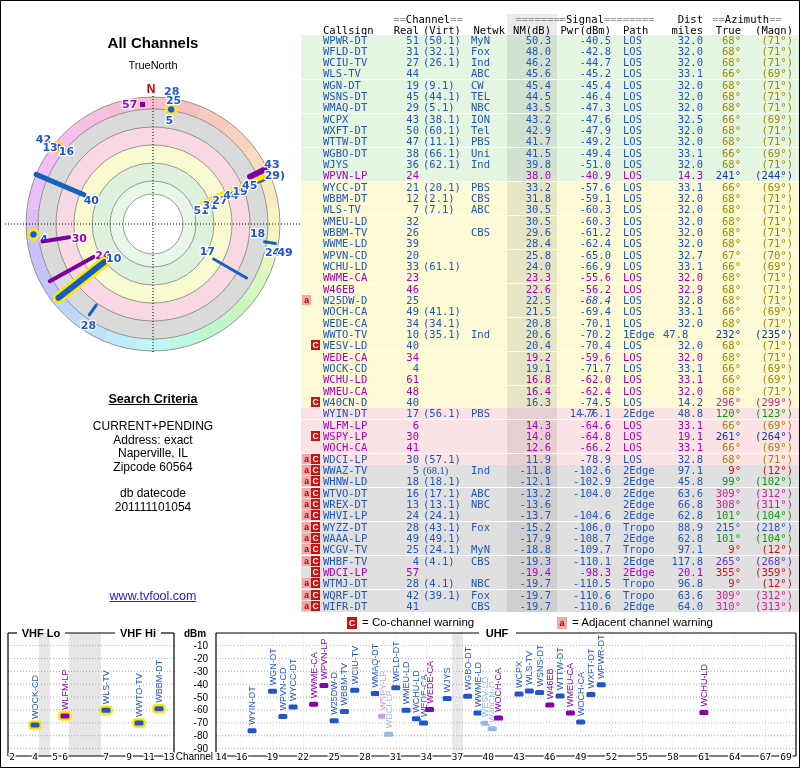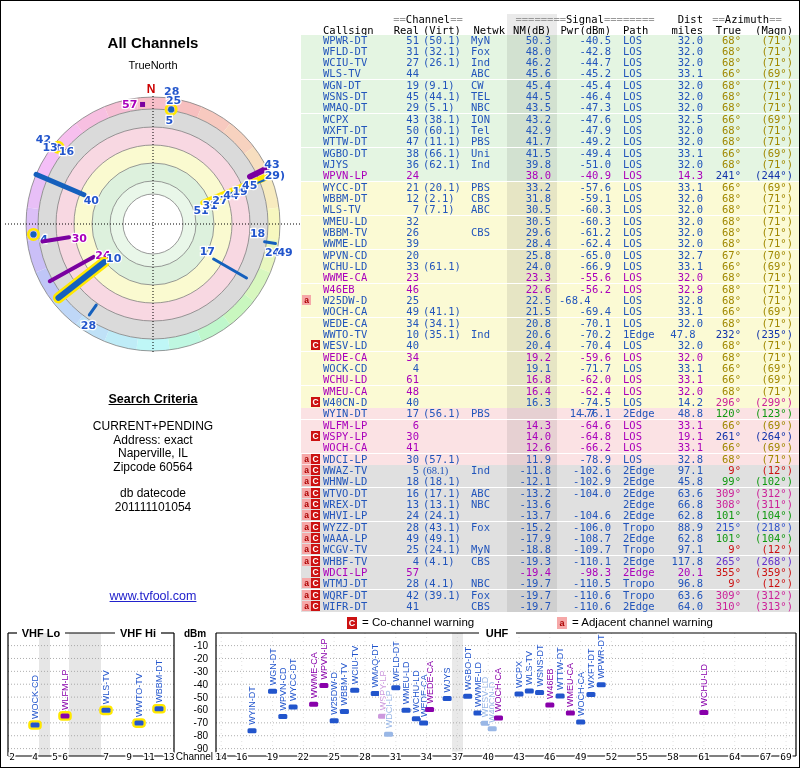--- a/index.html
+++ b/index.html
@@ -465,21 +465,21 @@
         <span class="cell" style="left: 444px; width: 48px; text-align: right; color: rgb(160, 136, 0);">(71°)</span>
       </div>
       <div class="trow bg-y" style="top: 281.09px;">
         <span class="nmstrip"></span>
         <span class="mk mka" style="left: 1px;">a</span>
         <span class="cell" style="left: 22px; width: 66px; text-align: left; color: rgb(34, 85, 187);">W25DW-D</span>
         <span class="cell" style="left: 86px; width: 32px; text-align: right; color: rgb(34, 85, 187);">25</span>
         <span class="cell" style="left: 122px; width: 46px; text-align: left; color: rgb(34, 85, 187);"></span>
         <span class="cell" style="left: 170px; width: 34px; text-align: left; color: rgb(34, 85, 187);"></span>
         <span class="cell" style="left: 206px; width: 44px; text-align: right; color: rgb(34, 85, 187);">22.5</span>
-        <span class="cell" style="left: 258px; width: 52px; text-align: left; color: rgb(34, 85, 187);">-68.4</span>
+        <span class="cell" style="left: 258px; width: 52px; text-align: right; color: rgb(34, 85, 187); font-style: italic;">-68.4</span>
         <span class="cell" style="left: 322px; width: 40px; text-align: left; color: rgb(34, 85, 187);">LOS</span>
         <span class="cell" style="left: 362px; width: 40px; text-align: right; color: rgb(34, 85, 187);">32.8</span>
         <span class="cell" style="left: 400px; width: 40px; text-align: right; color: rgb(160, 136, 0);">68°</span>
         <span class="cell" style="left: 444px; width: 48px; text-align: right; color: rgb(160, 136, 0);">(71°)</span>
       </div>
       <div class="trow bg-y" style="top: 292.42px;">
         <span class="nmstrip"></span>
         <span class="cell" style="left: 22px; width: 66px; text-align: left; color: rgb(34, 85, 187);">WOCH-CA</span>
         <span class="cell" style="left: 86px; width: 32px; text-align: right; color: rgb(34, 85, 187);">49</span>
         <span class="cell" style="left: 122px; width: 46px; text-align: left; color: rgb(34, 85, 187);">(41.1)</span>
@@ -506,21 +506,21 @@
       </div>
       <div class="trow bg-y" style="top: 315.08px;">
         <span class="nmstrip"></span>
         <span class="cell" style="left: 22px; width: 66px; text-align: left; color: rgb(34, 85, 187);">WWTO-TV</span>
         <span class="cell" style="left: 86px; width: 32px; text-align: right; color: rgb(34, 85, 187);">10</span>
         <span class="cell" style="left: 122px; width: 46px; text-align: left; color: rgb(34, 85, 187);">(35.1)</span>
         <span class="cell" style="left: 170px; width: 34px; text-align: left; color: rgb(34, 85, 187);">Ind</span>
         <span class="cell" style="left: 206px; width: 44px; text-align: right; color: rgb(34, 85, 187);">20.6</span>
         <span class="cell" style="left: 258px; width: 52px; text-align: right; color: rgb(34, 85, 187);">-70.2</span>
         <span class="cell" style="left: 322px; width: 40px; text-align: left; color: rgb(34, 85, 187);">1Edge</span>
-        <span class="cell" style="left: 362px; width: 40px; text-align: center; color: rgb(34, 85, 187);">47.8</span>
+        <span class="cell" style="left: 362px; width: 40px; text-align: left; color: rgb(34, 85, 187);">47.8</span>
         <span class="cell" style="left: 400px; width: 40px; text-align: right; color: rgb(17, 51, 170);">232°</span>
         <span class="cell" style="left: 444px; width: 48px; text-align: right; color: rgb(17, 51, 170);">(235°)</span>
       </div>
       <div class="trow bg-y" style="top: 326.41px;">
         <span class="nmstrip"></span>
         <span class="mk mkC" style="left: 10px;">C</span>
         <span class="cell" style="left: 22px; width: 66px; text-align: left; color: rgb(34, 85, 187);">WESV-LD</span>
         <span class="cell" style="left: 86px; width: 32px; text-align: right; color: rgb(34, 85, 187);">40</span>
         <span class="cell" style="left: 122px; width: 46px; text-align: left; color: rgb(34, 85, 187);"></span>
         <span class="cell" style="left: 170px; width: 34px; text-align: left; color: rgb(34, 85, 187);"></span>

